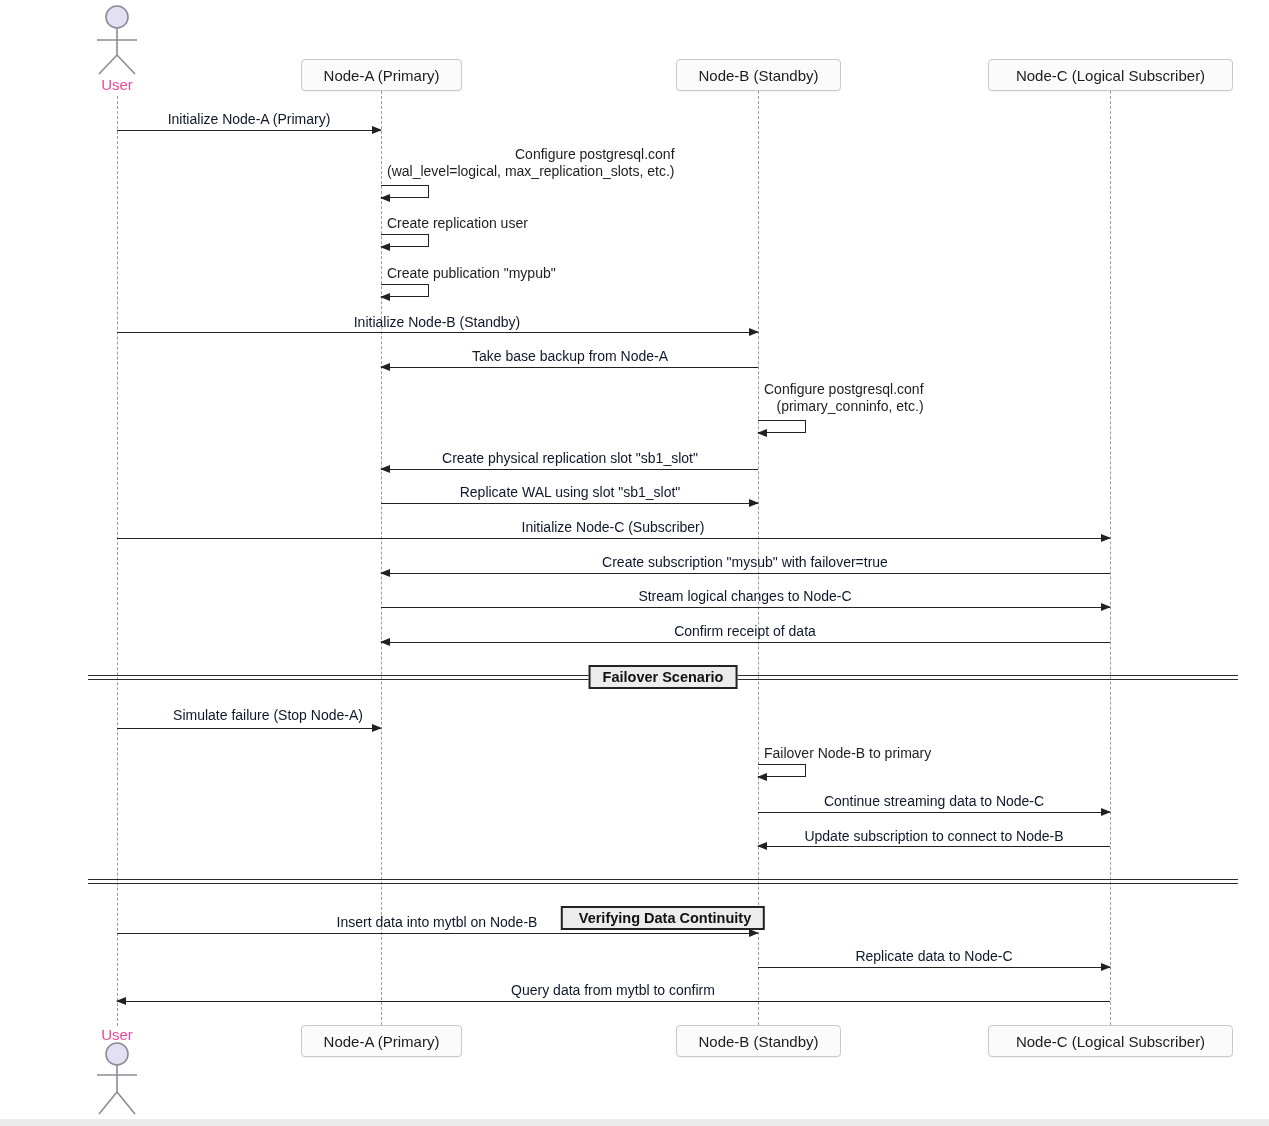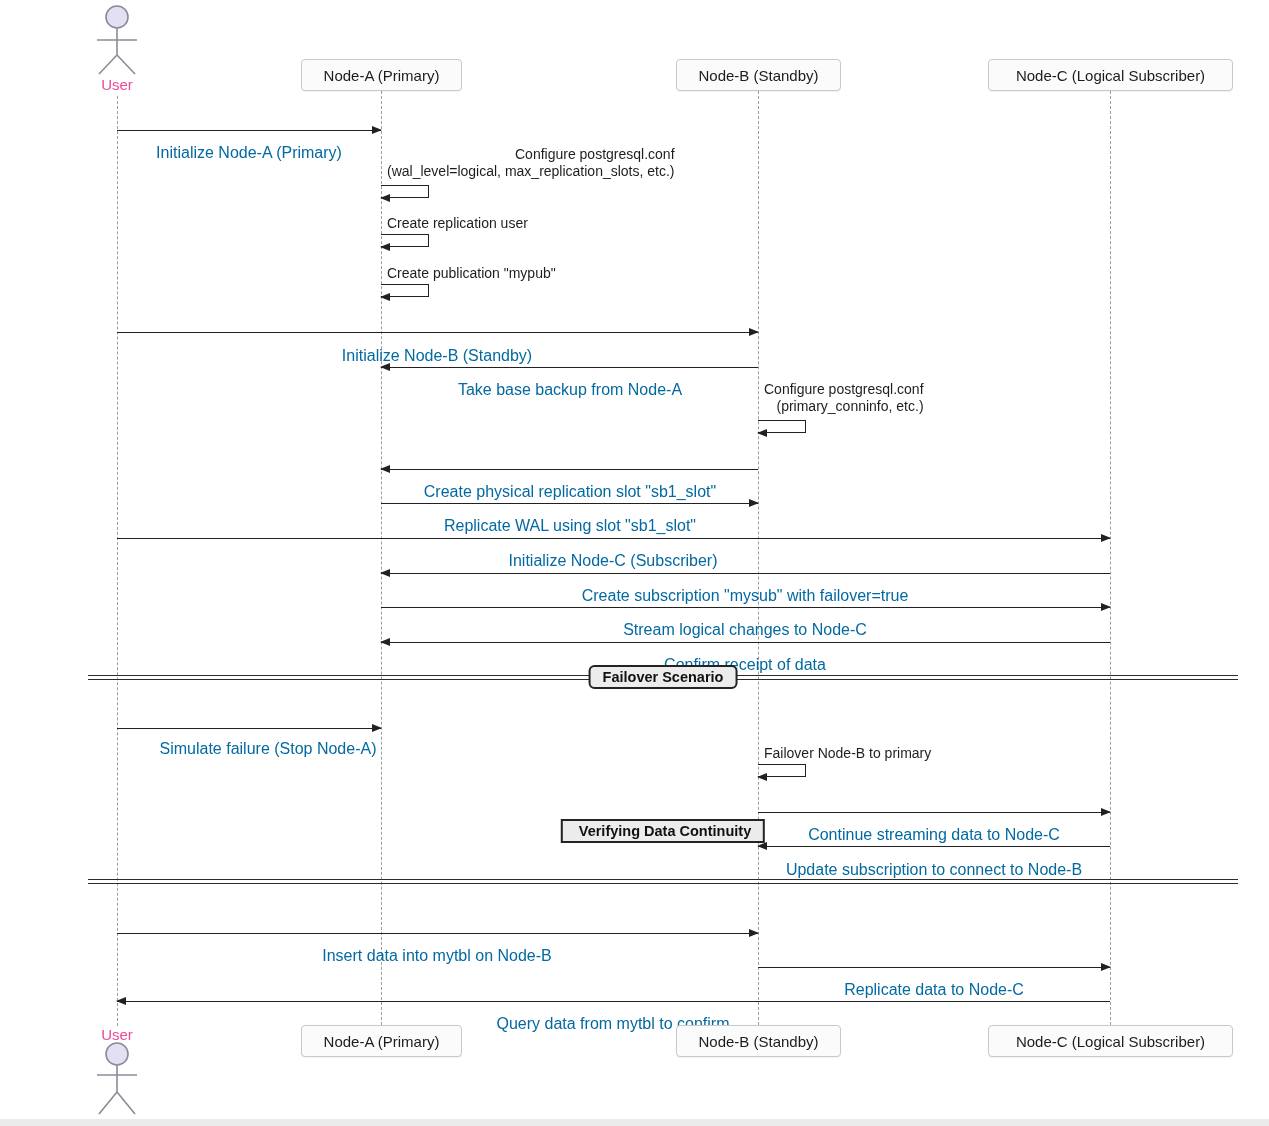--- a/index.html
+++ b/index.html
@@ -12,21 +12,21 @@
   .lifeline { position:absolute; width:0; border-left:1px dashed #9c9c9c; }
   .pbox {
     position:absolute; height:32px; box-sizing:border-box;
     background:#fbfbfb; border:1px solid #c9c9c9; border-radius:4px;
     display:flex; align-items:center; justify-content:center;
     font-size:15px; color:#1c1c1c; white-space:nowrap;
     box-shadow:0 1px 1px rgba(0,0,0,0.05);
   }
   .actor-label { position:absolute; transform:translateX(-50%); font-size:15px; color:#ec4899; white-space:nowrap; }
   .actor-svg { position:absolute; }
-  .msg-label { position:absolute; transform:translateX(-50%); white-space:nowrap; font-size:16px; color:#0369a1;margin-top:33px; }
+  .msg-label { position:absolute; transform:translateX(-50%); white-space:nowrap; font-size:14px; color:#0f172a; }
   .self-label { position:absolute; white-space:nowrap; font-size:14px; color:#1e1e1e; text-align:right; line-height:17px; }
   .arrow { position:absolute; height:0; border-top:1.4px solid #212121; }
   .head { position:absolute; width:0; height:0; border-top:4.5px solid transparent; border-bottom:4.5px solid transparent; }
   .head.r { right:-1px; top:-5.4px; border-left:10px solid #212121; }
   .head.l { left:-1px; top:-5.4px; border-right:10px solid #212121; }
   .self-loop { position:absolute; width:48px; height:13px; box-sizing:border-box;
     border:1.3px solid #212121; border-left:none; }
   .self-loop .head.l { top:auto; left:-1px; bottom:-5.4px; }
   .divider-lines { position:absolute; height:3px; border-top:1px solid #2c2c2c; border-bottom:1px solid #2c2c2c; }
   .divider-box {
@@ -124,21 +124,21 @@
   <div class="arrow" style="left:381px; top:607px; width:729px;">
     <span class="head r"></span>
   </div>
 
   <div class="msg-label" style="left:745px; top:623px;">Confirm receipt of data</div>
   <div class="arrow" style="left:381px; top:642px; width:729px;">
     <span class="head l"></span>
   </div>
 
   <div class="divider-lines" style="left:88px; top:675px; width:1150px;"></div>
-  <div class="divider-box" style="left:663px; top:665px;border-radius:6px;">Failover Scenario</div>
+  <div class="divider-box" style="left:663px; top:665px;">Failover Scenario</div>
 
   <div class="msg-label" style="left:268px; top:707px;">Simulate failure (Stop Node-A)</div>
   <div class="arrow" style="left:117px; top:728px; width:264px;">
     <span class="head r"></span>
   </div>
 
   <div class="self-label" style="left:764px; top:745px;">Failover Node-B to primary</div>
   <div class="self-loop" style="left:758px; top:764px;">
     <span class="head l"></span>
   </div>
@@ -147,21 +147,21 @@
   <div class="arrow" style="left:758px; top:812px; width:352px;">
     <span class="head r"></span>
   </div>
 
   <div class="msg-label" style="left:934px; top:828px;">Update subscription to connect to Node-B</div>
   <div class="arrow" style="left:758px; top:846px; width:352px;">
     <span class="head l"></span>
   </div>
 
   <div class="divider-lines" style="left:88px; top:879px; width:1150px;"></div>
-  <div class="divider-box" style="left:663px; top:819px;padding-left:16px;">Verifying Data Continuity</div>
+  <div class="divider-box" style="left:663px; top:906px;padding-left:16px;">Verifying Data Continuity</div>
 
   <div class="msg-label" style="left:437px; top:914px;">Insert data into mytbl on Node-B</div>
   <div class="arrow" style="left:117px; top:933px; width:641px;">
     <span class="head r"></span>
   </div>
 
   <div class="msg-label" style="left:934px; top:948px;">Replicate data to Node-C</div>
   <div class="arrow" style="left:758px; top:967px; width:352px;">
     <span class="head r"></span>
   </div>

